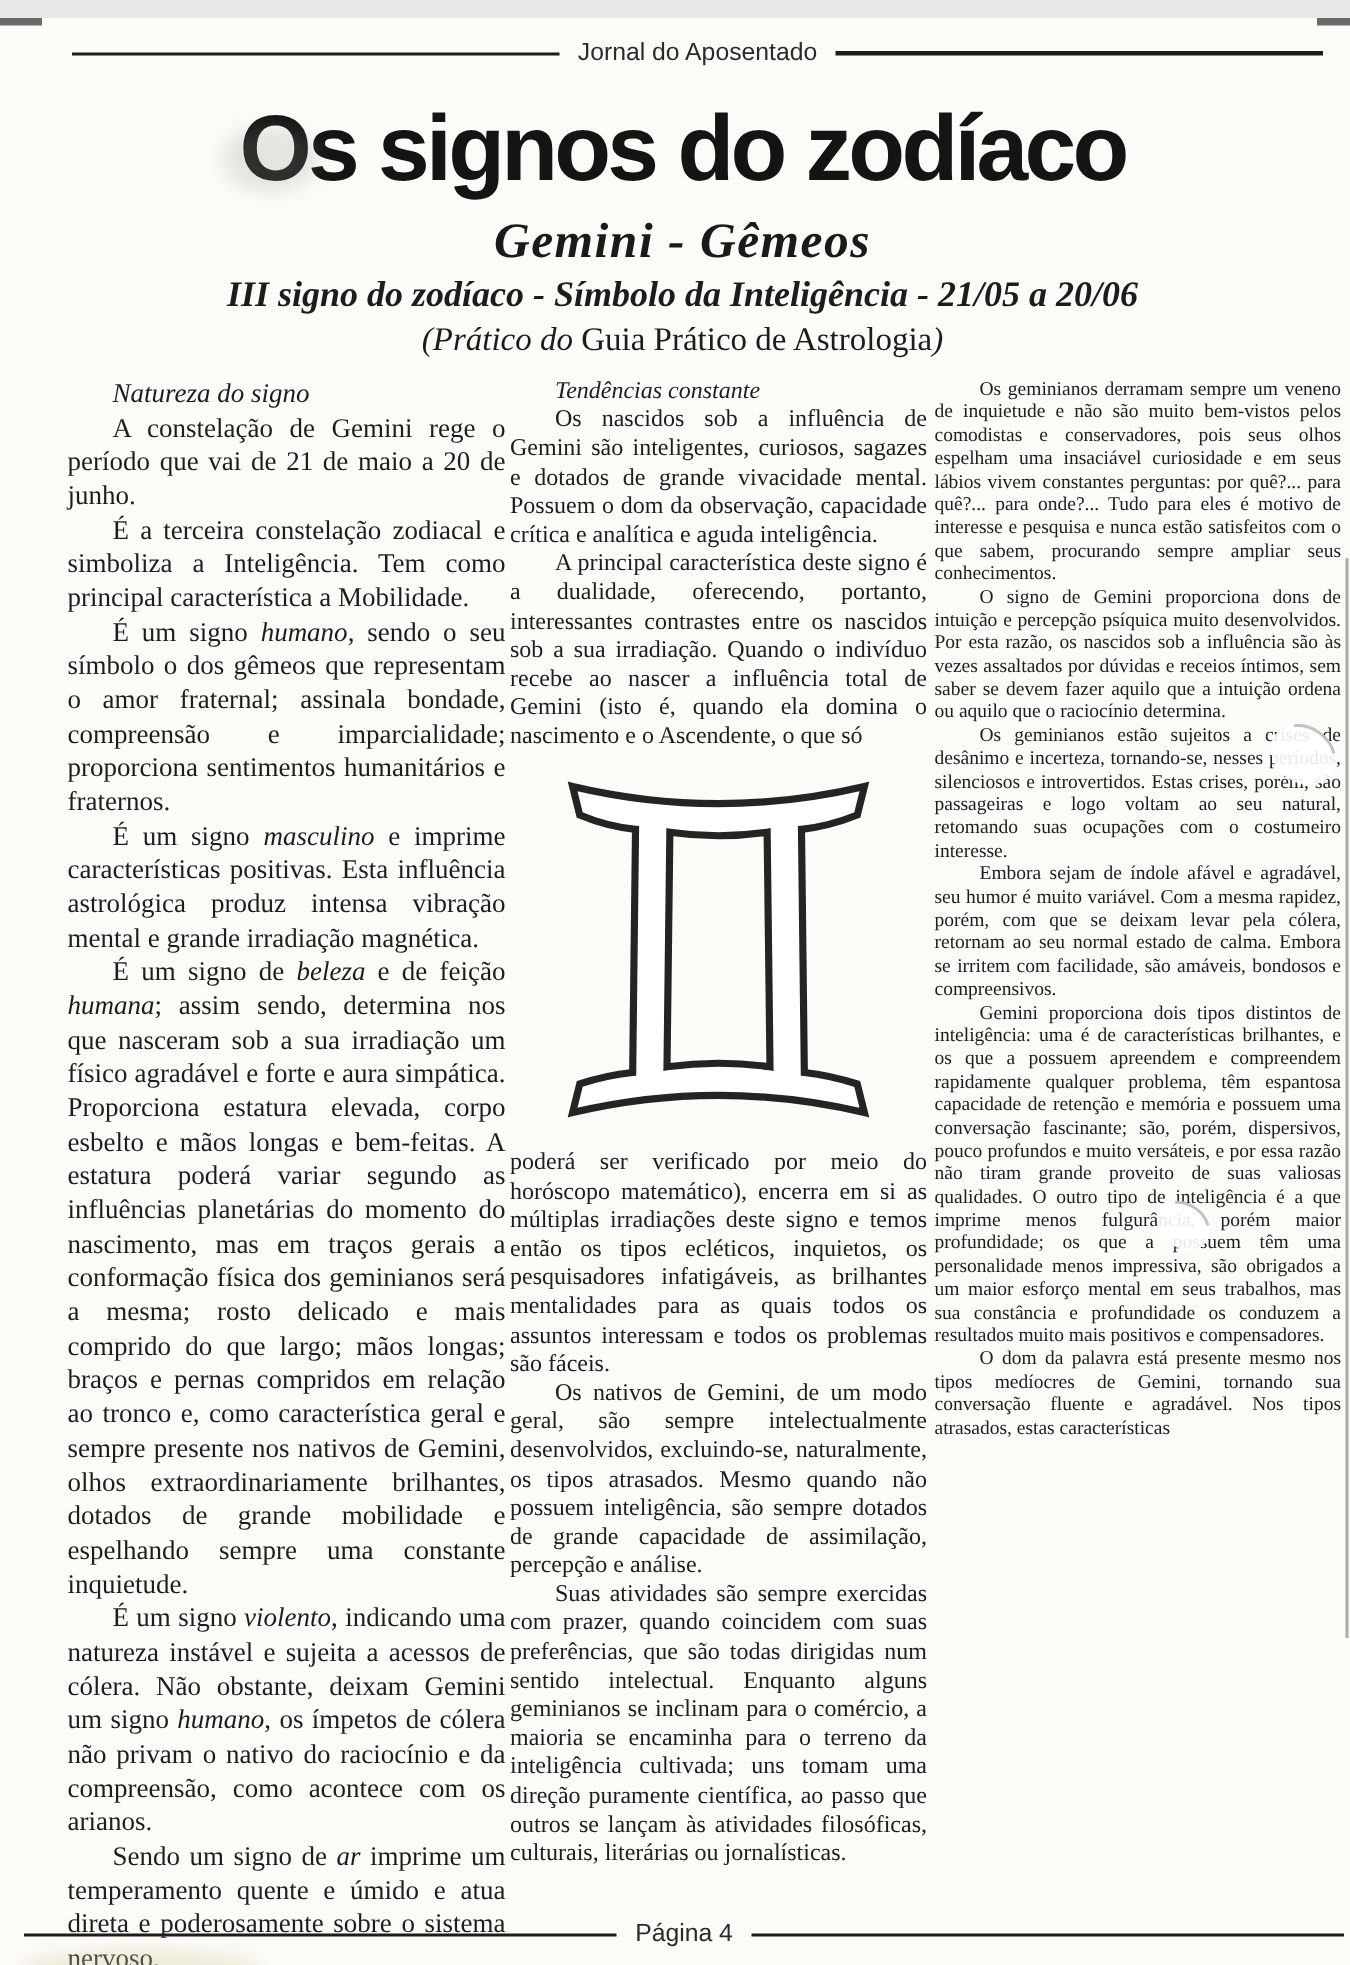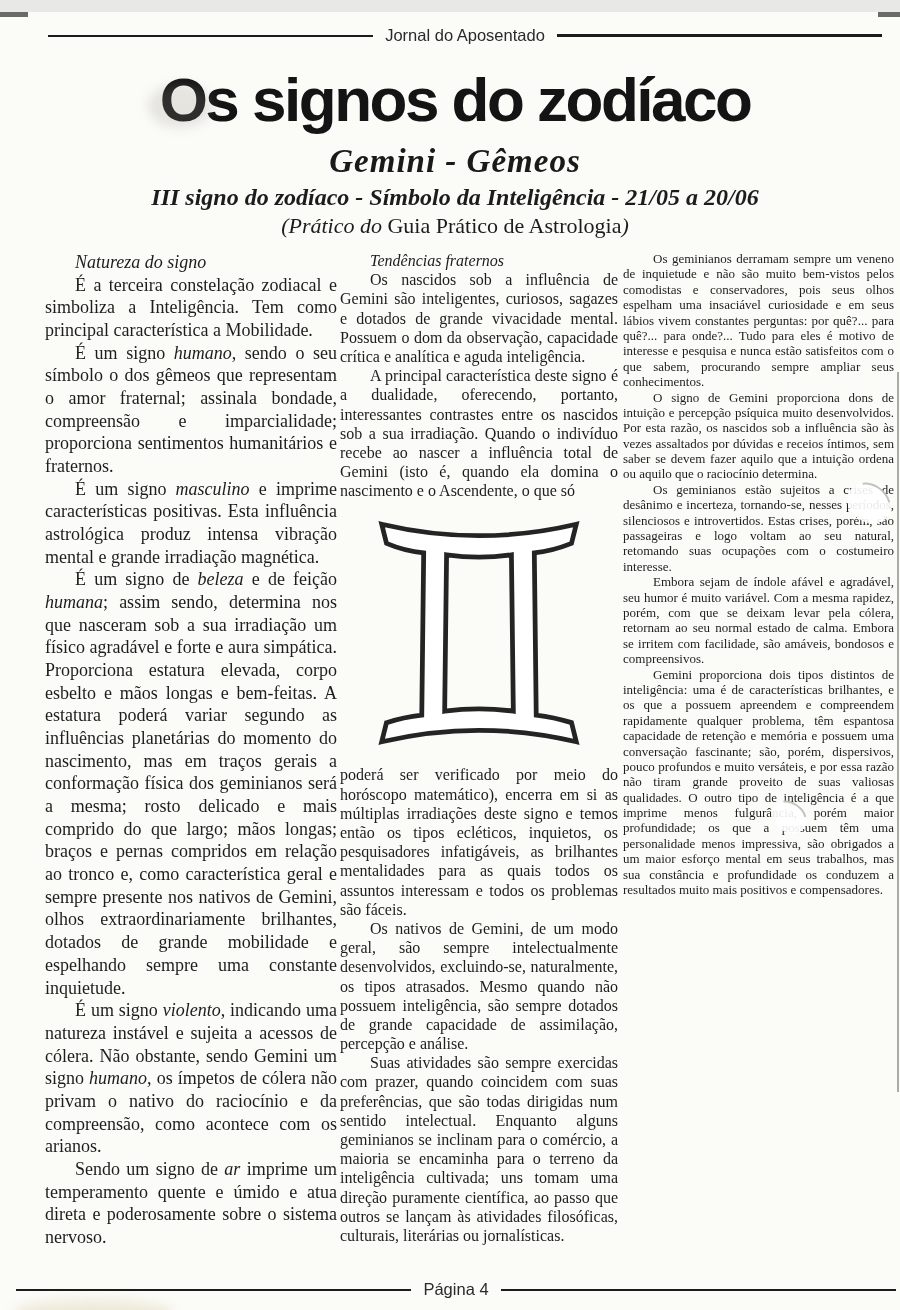--- a/index.html
+++ b/index.html
@@ -70,47 +70,49 @@
   </div>
 
   <h1 class="title">Os signos do zodíaco</h1>
   <h2 class="subtitle">Gemini - Gêmeos</h2>
   <h3 class="subheading">III signo do zodíaco - Símbolo da Inteligência - 21/05 a 20/06</h3>
   <p class="source"><span class="it">(Prático do </span><span>Guia Prático de Astrologia</span><span class="it">)</span></p>
 
   <div class="columns">
     <div class="col col-1">
         <p class="col-heading">Natureza do signo</p>
+        <p><span>A constelação de Gemini rege o período que vai de 21 de maio a 20 de junho.</span></p>
         <p><span>É a terceira constelação zodiacal e simboliza a Inteligência. Tem como principal característica a Mobilidade.</span></p>
         <p><span>É um signo </span><span class="it">humano</span><span>, sendo o seu símbolo o dos gêmeos que representam o amor fraternal; assinala bondade, compreensão e imparcialidade; proporciona sentimentos humanitários e fraternos.</span></p>
         <p><span>É um signo </span><span class="it">masculino</span><span> e imprime características positivas. Esta influência astrológica produz intensa vibração mental e grande irradiação magnética.</span></p>
         <p><span>É um signo de </span><span class="it">beleza</span><span> e de feição </span><span class="it">humana</span><span>; assim sendo, determina nos que nasceram sob a sua irradiação um físico agradável e forte e aura simpática. Proporciona estatura elevada, corpo esbelto e mãos longas e bem-feitas. A estatura poderá variar segundo as influências planetárias do momento do nascimento, mas em traços gerais a conformação física dos geminianos será a mesma; rosto delicado e mais comprido do que largo; mãos longas; braços e pernas compridos em relação ao tronco e, como característica geral e sempre presente nos nativos de Gemini, olhos extraordinariamente brilhantes, dotados de grande mobilidade e espelhando sempre uma constante inquietude.</span></p>
-        <p><span>É um signo </span><span class="it">violento</span><span>, indicando uma natureza instável e sujeita a acessos de cólera. Não obstante, sendo Gemini um signo </span><span class="it">humano</span><span>, os ímpetos de cólera não privam o nativo do raciocínio e da compreensão, como acontece com os arianos.</span></p>
+        <p><span>É um signo </span><span class="it">violento</span><span>, indicando uma natureza instável e sujeita a acessos de cólera. Não obstante, deixam Gemini um signo </span><span class="it">humano</span><span>, os ímpetos de cólera não privam o nativo do raciocínio e da compreensão, como acontece com os arianos.</span></p>
         <p><span>Sendo um signo de </span><span class="it">ar</span><span> imprime um temperamento quente e úmido e atua direta e poderosamente sobre o sistema nervoso.</span></p>
       </div>
     <div class="col col-2">
-        <p class="col-heading">Tendências fraternos</p>
+        <p class="col-heading">Tendências constante</p>
         <p><span>Os nascidos sob a influência de Gemini são inteligentes, curiosos, sagazes e dotados de grande vivacidade mental. Possuem o dom da observação, capacidade crítica e analítica e aguda inteligência.</span></p>
         <p><span>A principal característica deste signo é a dualidade, oferecendo, portanto, interessantes contrastes entre os nascidos sob a sua irradiação. Quando o indivíduo recebe ao nascer a influência total de Gemini (isto é, quando ela domina o nascimento e o Ascendente, o que só</span></p>
     <figure class="symbol">
       <svg width="206" height="248" viewBox="0 0 216 260" xmlns="http://www.w3.org/2000/svg">
         <path d="M 6 16 Q 108 40 210 16 L 205 36 Q 185 44 166 46 L 168 216 Q 186 218 205 224 L 210 244 Q 108 220 6 244 L 11 224 Q 29 218 48 216 L 50 46 Q 30 44 11 36 Z" fill="#ffffff" stroke="#242424" stroke-width="5" stroke-linejoin="miter"></path>
         <path d="M 74 48 Q 108 53 142 48 L 144 212 Q 108 207 72 212 Z" fill="#fbfbf8" stroke="#242424" stroke-width="5" stroke-linejoin="miter"></path>
       </svg>
     </figure>
   <p class="noindent"><span>poderá ser verificado por meio do horóscopo matemático), encerra em si as múltiplas irradiações deste signo e temos então os tipos ecléticos, inquietos, os pesquisadores infatigáveis, as brilhantes mentalidades para as quais todos os assuntos interessam e todos os problemas são fáceis.</span></p>
         <p><span>Os nativos de Gemini, de um modo geral, são sempre intelectualmente desenvolvidos, excluindo-se, naturalmente, os tipos atrasados. Mesmo quando não possuem inteligência, são sempre dotados de grande capacidade de assimilação, percepção e análise.</span></p>
         <p><span>Suas atividades são sempre exercidas com prazer, quando coincidem com suas preferências, que são todas dirigidas num sentido intelectual. Enquanto alguns geminianos se inclinam para o comércio, a maioria se encaminha para o terreno da inteligência cultivada; uns tomam uma direção puramente científica, ao passo que outros se lançam às atividades filosóficas, culturais, literárias ou jornalísticas.</span></p>
       </div>
     <div class="col col-3">
         <p><span>Os geminianos derramam sempre um veneno de inquietude e não são muito bem-vistos pelos comodistas e conservadores, pois seus olhos espelham uma insaciável curiosidade e em seus lábios vivem constantes perguntas: por quê?... para quê?... para onde?... Tudo para eles é motivo de interesse e pesquisa e nunca estão satisfeitos com o que sabem, procurando sempre ampliar seus conhecimentos.</span></p>
         <p><span>O signo de Gemini proporciona dons de intuição e percepção psíquica muito desenvolvidos. Por esta razão, os nascidos sob a influência são às vezes assaltados por dúvidas e receios íntimos, sem saber se devem fazer aquilo que a intuição ordena ou aquilo que o raciocínio determina.</span></p>
         <p><span>Os geminianos estão sujeitos a crises de desânimo e incerteza, tornando-se, nesses períodos, silenciosos e introvertidos. Estas crises, porém, são passageiras e logo voltam ao seu natural, retomando suas ocupações com o costumeiro interesse.</span></p>
         <p><span>Embora sejam de índole afável e agradável, seu humor é muito variável. Com a mesma rapidez, porém, com que se deixam levar pela cólera, retornam ao seu normal estado de calma. Embora se irritem com facilidade, são amáveis, bondosos e compreensivos.</span></p>
         <p><span>Gemini proporciona dois tipos distintos de inteligência: uma é de características brilhantes, e os que a possuem apreendem e compreendem rapidamente qualquer problema, têm espantosa capacidade de retenção e memória e possuem uma conversação fascinante; são, porém, dispersivos, pouco profundos e muito versáteis, e por essa razão não tiram grande proveito de suas valiosas qualidades. O outro tipo de inteligência é a que imprime menos fulgurância, porém maior profundidade; os que a possuem têm uma personalidade menos impressiva, são obrigados a um maior esforço mental em seus trabalhos, mas sua constância e profundidade os conduzem a resultados muito mais positivos e compensadores.</span></p>
+        <p><span>O dom da palavra está presente mesmo nos tipos medíocres de Gemini, tornando sua conversação fluente e agradável. Nos tipos atrasados, estas características</span></p>
       </div>
   </div>
 
   <div class="rule-row footer-row">
     <div class="rule"></div>
     <span class="rule-label">Página 4</span>
     <div class="rule"></div>
   </div>
 
   <div class="artifact corner-tick" style="left:0;width:28px;"></div>

